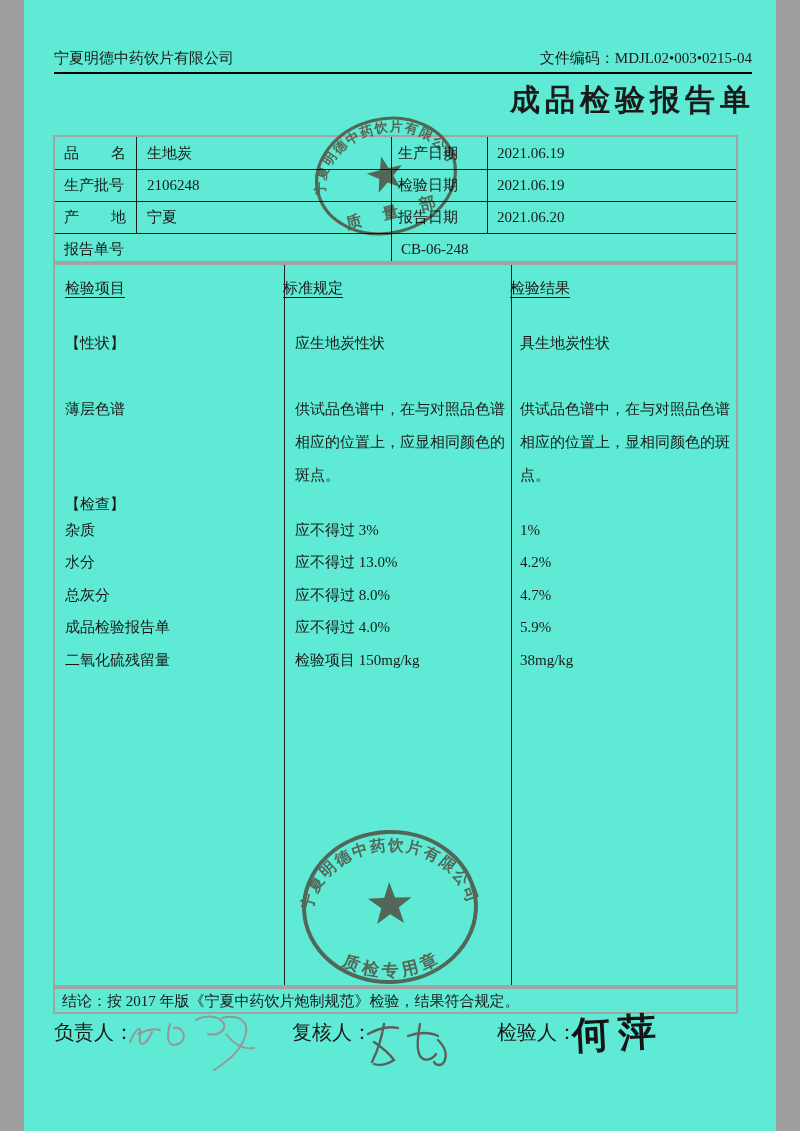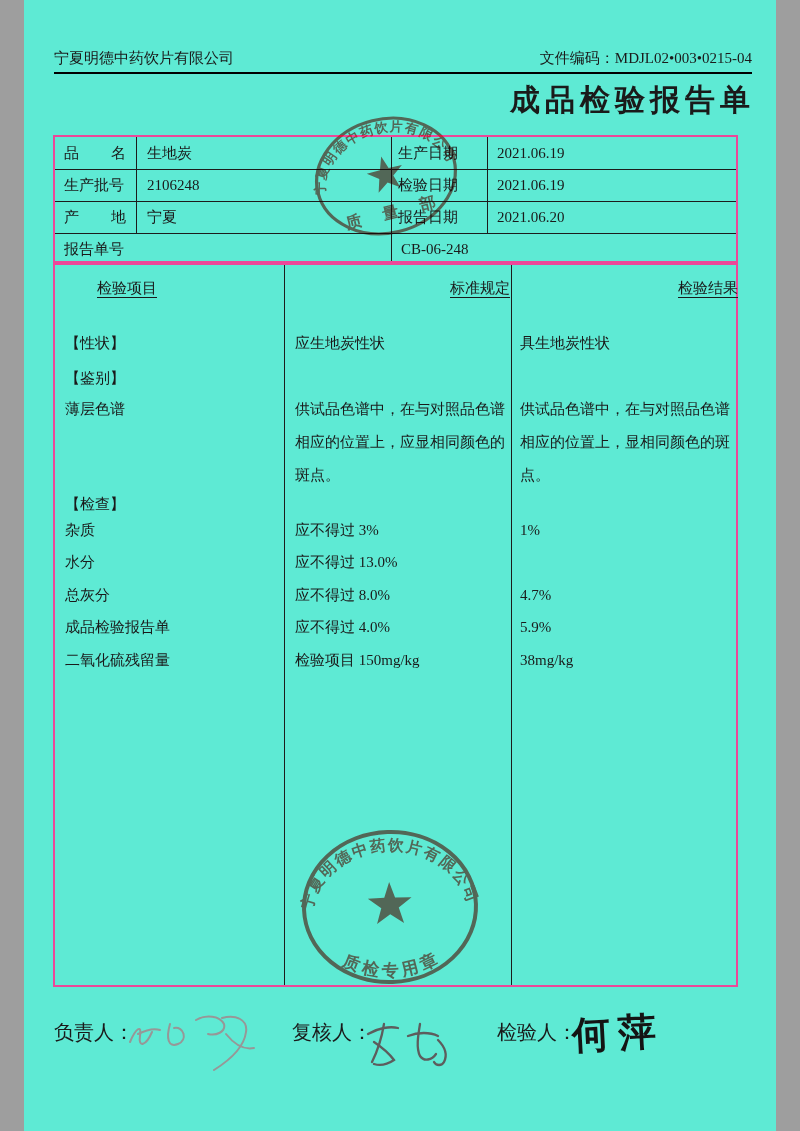--- a/index.html
+++ b/index.html
@@ -12,36 +12,36 @@
   }
   .abs { position:absolute; }
   
   #hdr-company { left:30px; top:49px; font-size:15px; }
   #hdr-code   { left:360px; top:49px; width:368px; text-align:right; font-size:15px; }
   #hdr-rule   { left:30px; top:72px; width:698px; height:0; border-top:2px solid #000; }
   
   #title { left:46px; top:80px; width:685px; text-align:right;
            font-size:30px; font-weight:700; letter-spacing:5px; }
   
-  .tbox { border:2px solid #ec4899; }
+  .tbox { border:2px solid #a3a3a3; }
   #info-table { left:29px; top:135px; width:685px; height:128px; }
   .hline { position:absolute; left:0; right:0; height:0; border-top:1px solid #1c1c1c; }
   .vline { position:absolute; top:0; width:0; border-left:1px solid #1c1c1c; }
   .cell { position:absolute; height:32px; line-height:32px; font-size:15px; white-space:nowrap; overflow:visible; }
   .jlabel { text-align:justify; text-align-last:justify; }
   
   #insp-table { left:29px; top:263px; width:685px; height:724px; }
   .irow { position:absolute; left:0; width:683px; display:grid;
           grid-template-columns:228px 227px 228px; font-size:15px; line-height:33px; }
   .irow .c1 { padding-left:10px; }
   .irow .c2 { padding-left:12px; padding-right:4px; }
   .irow .c3 { padding-left:10px; padding-right:6px; }
   #insp-head { top:7px; }
-  #insp-head .c2, #insp-head .c3 { text-align:right; padding:0; }
-  #insp-head span { text-decoration:underline; text-underline-offset:4px;margin-left:32px; }
+  #insp-head .c2, #insp-head .c3 { text-align:left; padding:0; }
+  #insp-head span { text-decoration:underline; text-underline-offset:4px; }
   
   #conclusion-box { left:29px; top:987px; width:685px; height:27px;
                     line-height:25px; padding-left:7px; font-size:15px; }
   .sig-label { top:1019px; font-size:20px; }
   #inspector-name { left:548px; top:1008px; font-size:38px; font-weight:700;
                     letter-spacing:8px; color:#141414; transform:rotate(-3deg); }
   
   .stamp { position:absolute; mix-blend-mode:multiply; opacity:.85; }
   #stamp-top { left:287px; top:112px; transform:rotate(-14deg); }
   #stamp-bottom { left:274px; top:826px; transform:rotate(-2deg); }
@@ -96,21 +96,20 @@
       <div class="c2"><span>标准规定</span></div>
       <div class="c3"><span>检验结果</span></div>
     </div>
 
     <div class="irow" style="top:62px">
       <div class="c1">【性状】</div>
       <div class="c2">应生地炭性状</div>
       <div class="c3">具生地炭性状</div>
     </div>
     <div class="irow" style="top:97px">
-      <div class="c1">【鉴别】</div>
       <div class="c2"></div>
       <div class="c3"></div>
     </div>
     <div class="irow" style="top:223px">
       <div class="c1">【检查】</div>
       <div class="c2"></div>
       <div class="c3"></div>
     </div>
     <div class="irow" style="top:128px">
       <div class="c1">薄层色谱</div>
@@ -118,38 +117,40 @@
       <div class="c3" style="white-space:normal">供试品色谱中，在与对照品色谱相应的位置上，显相同颜色的斑点。</div>
     </div>
     <div class="irow" style="top:249px">
       <div class="c1">杂质</div>
       <div class="c2">应不得过 3%</div>
       <div class="c3">1%</div>
     </div>
     <div class="irow" style="top:281px">
       <div class="c1">水分</div>
       <div class="c2">应不得过 13.0%</div>
+      <div class="c3">4.2%</div>
     </div>
     <div class="irow" style="top:314px">
       <div class="c1">总灰分</div>
       <div class="c2">应不得过 8.0%</div>
       <div class="c3">4.7%</div>
     </div>
     <div class="irow" style="top:346px">
       <div class="c1">成品检验报告单</div>
       <div class="c2">应不得过 4.0%</div>
       <div class="c3">5.9%</div>
     </div>
     <div class="irow" style="top:379px">
       <div class="c1">二氧化硫残留量</div>
       <div class="c2">检验项目 150mg/kg</div>
       <div class="c3">38mg/kg</div>
     </div>
   </div>
 
+  <div class="abs tbox" id="conclusion-box">结论：按 2017 年版《宁夏中药饮片炮制规范》检验，结果符合规定。</div>
 
   <div class="abs sig-label" style="left:30px">负责人：</div>
   <div class="abs sig-label" style="left:268px">复核人：</div>
   <div class="abs sig-label" style="left:473px">检验人：</div>
   <div class="abs" id="inspector-name">何萍</div>
 
   <svg class="sigsvg" style="left:98px;top:1008px" width="160" height="64" viewBox="0 0 160 64">
     <g fill="none" stroke="#979797" stroke-width="2" stroke-linecap="round">
       <path d="M8,34 C14,20 20,16 18,28 C16,40 24,38 30,24"></path>
       <path d="M16,26 C24,22 32,20 38,22"></path>

